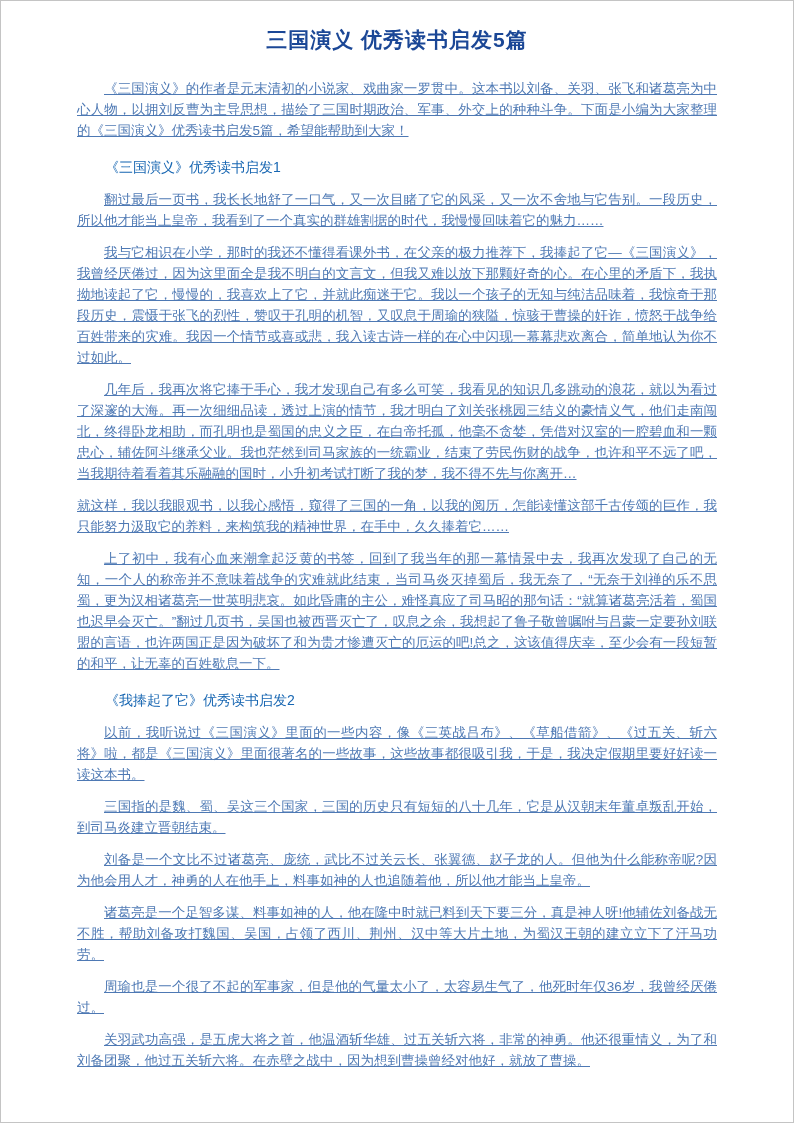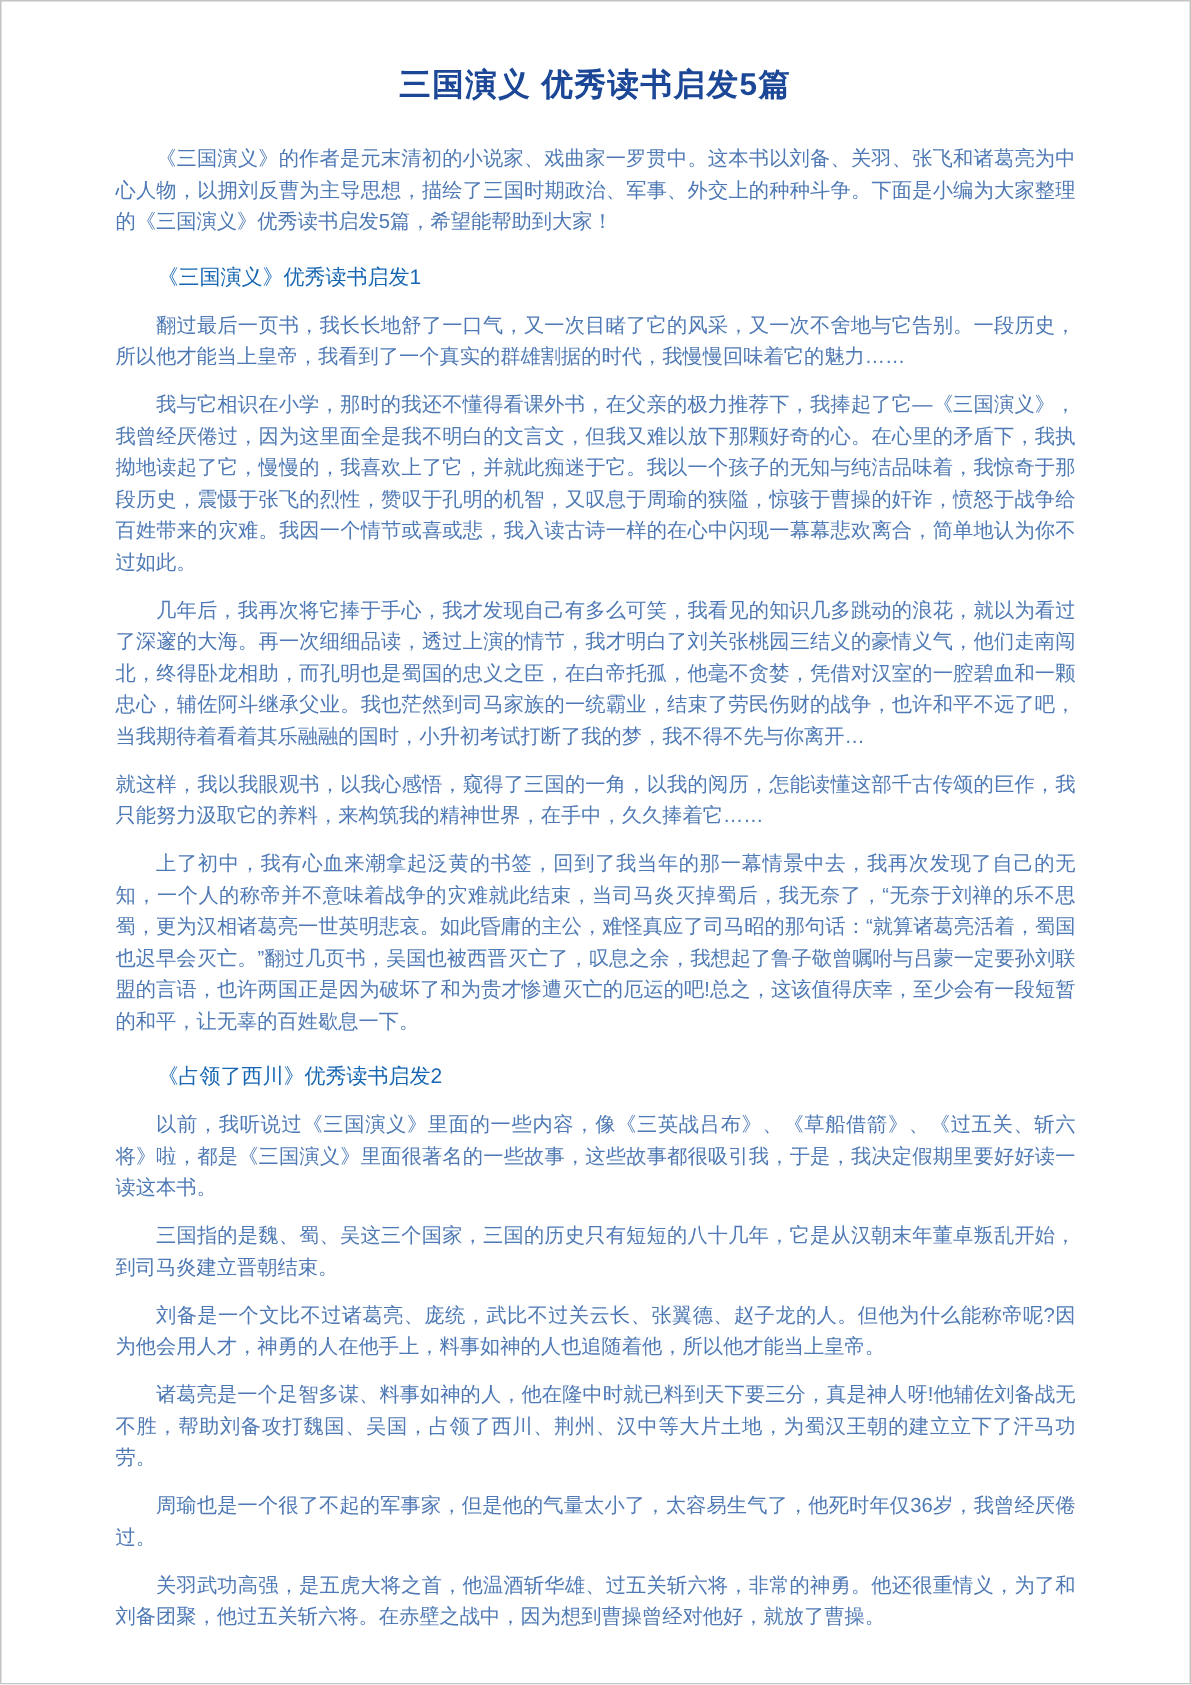--- a/index.html
+++ b/index.html
@@ -8,21 +8,21 @@
     background: #ffffff;
     font-family: "Liberation Sans", "DejaVu Sans", sans-serif;
   }
   .page {
     position: relative;
     width: 794px;
     height: 1123px;
     box-sizing: border-box;
     background: #ffffff;
     border: 1px solid var(--page-border, #c4c4c4);
-    padding: 37px 76px 30px 76px;
+    padding: 20px 76px 30px 76px;
     overflow: hidden;
   }
   .doc-title {
     text-align: center;
     font-size: 21px;
     font-weight: bold;
     color: var(--title-color, #1b4796);
     margin: 4px 0 24px 0;
     line-height: 29px;
     letter-spacing: 1px;
@@ -31,20 +31,21 @@
     width: 100%;
   }
   .para {
     font-size: 13.5px;
     line-height: 21px;
     color: var(--body-color, #4e79b4);
     text-align: justify;
     text-indent: 2em;
     margin: 0 0 11px 0;
     word-break: break-all;
+    text-decoration: underline;
   }
   .para.noindent {
     text-indent: 0;
   }
   .sec-heading {
     font-size: 14px;
     font-weight: normal;
     color: var(--heading-color, #1766b2);
     text-indent: 2em;
     line-height: 20px;
@@ -57,21 +58,21 @@
 <div class="page">
   <h1 class="doc-title">三国演义 优秀读书启发5篇</h1>
   <div class="doc-body">
       <p class="para">《三国演义》的作者是元末清初的小说家、戏曲家一罗贯中。这本书以刘备、关羽、张飞和诸葛亮为中心人物，以拥刘反曹为主导思想，描绘了三国时期政治、军事、外交上的种种斗争。下面是小编为大家整理的《三国演义》优秀读书启发5篇，希望能帮助到大家！</p>
       <h2 class="sec-heading">《三国演义》优秀读书启发1</h2>
       <p class="para">翻过最后一页书，我长长地舒了一口气，又一次目睹了它的风采，又一次不舍地与它告别。一段历史，所以他才能当上皇帝，我看到了一个真实的群雄割据的时代，我慢慢回味着它的魅力……</p>
       <p class="para">我与它相识在小学，那时的我还不懂得看课外书，在父亲的极力推荐下，我捧起了它—《三国演义》，我曾经厌倦过，因为这里面全是我不明白的文言文，但我又难以放下那颗好奇的心。在心里的矛盾下，我执拗地读起了它，慢慢的，我喜欢上了它，并就此痴迷于它。我以一个孩子的无知与纯洁品味着，我惊奇于那段历史，震慑于张飞的烈性，赞叹于孔明的机智，又叹息于周瑜的狭隘，惊骇于曹操的奸诈，愤怒于战争给百姓带来的灾难。我因一个情节或喜或悲，我入读古诗一样的在心中闪现一幕幕悲欢离合，简单地认为你不过如此。</p>
       <p class="para">几年后，我再次将它捧于手心，我才发现自己有多么可笑，我看见的知识几多跳动的浪花，就以为看过了深邃的大海。再一次细细品读，透过上演的情节，我才明白了刘关张桃园三结义的豪情义气，他们走南闯北，终得卧龙相助，而孔明也是蜀国的忠义之臣，在白帝托孤，他毫不贪婪，凭借对汉室的一腔碧血和一颗忠心，辅佐阿斗继承父业。我也茫然到司马家族的一统霸业，结束了劳民伤财的战争，也许和平不远了吧，当我期待着看着其乐融融的国时，小升初考试打断了我的梦，我不得不先与你离开…</p>
       <p class="para noindent">就这样，我以我眼观书，以我心感悟，窥得了三国的一角，以我的阅历，怎能读懂这部千古传颂的巨作，我只能努力汲取它的养料，来构筑我的精神世界，在手中，久久捧着它……</p>
       <p class="para">上了初中，我有心血来潮拿起泛黄的书签，回到了我当年的那一幕情景中去，我再次发现了自己的无知，一个人的称帝并不意味着战争的灾难就此结束，当司马炎灭掉蜀后，我无奈了，“无奈于刘禅的乐不思蜀，更为汉相诸葛亮一世英明悲哀。如此昏庸的主公，难怪真应了司马昭的那句话：“就算诸葛亮活着，蜀国也迟早会灭亡。”翻过几页书，吴国也被西晋灭亡了，叹息之余，我想起了鲁子敬曾嘱咐与吕蒙一定要孙刘联盟的言语，也许两国正是因为破坏了和为贵才惨遭灭亡的厄运的吧!总之，这该值得庆幸，至少会有一段短暂的和平，让无辜的百姓歇息一下。</p>
-      <h2 class="sec-heading">《占领了西川》优秀读书启发2</h2>
+      <h2 class="sec-heading">《我捧起了它》优秀读书启发2</h2>
       <p class="para">以前，我听说过《三国演义》里面的一些内容，像《三英战吕布》、《草船借箭》、《过五关、斩六将》啦，都是《三国演义》里面很著名的一些故事，这些故事都很吸引我，于是，我决定假期里要好好读一读这本书。</p>
       <p class="para">三国指的是魏、蜀、吴这三个国家，三国的历史只有短短的八十几年，它是从汉朝末年董卓叛乱开始，到司马炎建立晋朝结束。</p>
       <p class="para">刘备是一个文比不过诸葛亮、庞统，武比不过关云长、张翼德、赵子龙的人。但他为什么能称帝呢?因为他会用人才，神勇的人在他手上，料事如神的人也追随着他，所以他才能当上皇帝。</p>
       <p class="para">诸葛亮是一个足智多谋、料事如神的人，他在隆中时就已料到天下要三分，真是神人呀!他辅佐刘备战无不胜，帮助刘备攻打魏国、吴国，占领了西川、荆州、汉中等大片土地，为蜀汉王朝的建立立下了汗马功劳。</p>
       <p class="para">周瑜也是一个很了不起的军事家，但是他的气量太小了，太容易生气了，他死时年仅36岁，我曾经厌倦过。</p>
       <p class="para">关羽武功高强，是五虎大将之首，他温酒斩华雄、过五关斩六将，非常的神勇。他还很重情义，为了和刘备团聚，他过五关斩六将。在赤壁之战中，因为想到曹操曾经对他好，就放了曹操。</p>
     </div>
 </div>
 
 </body></html>

